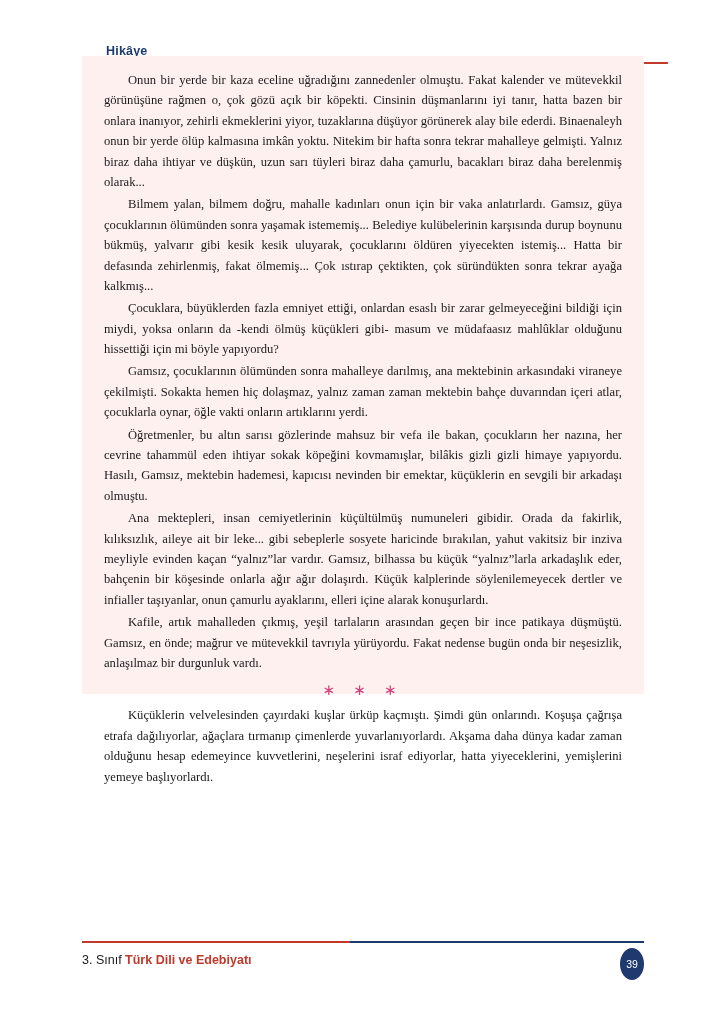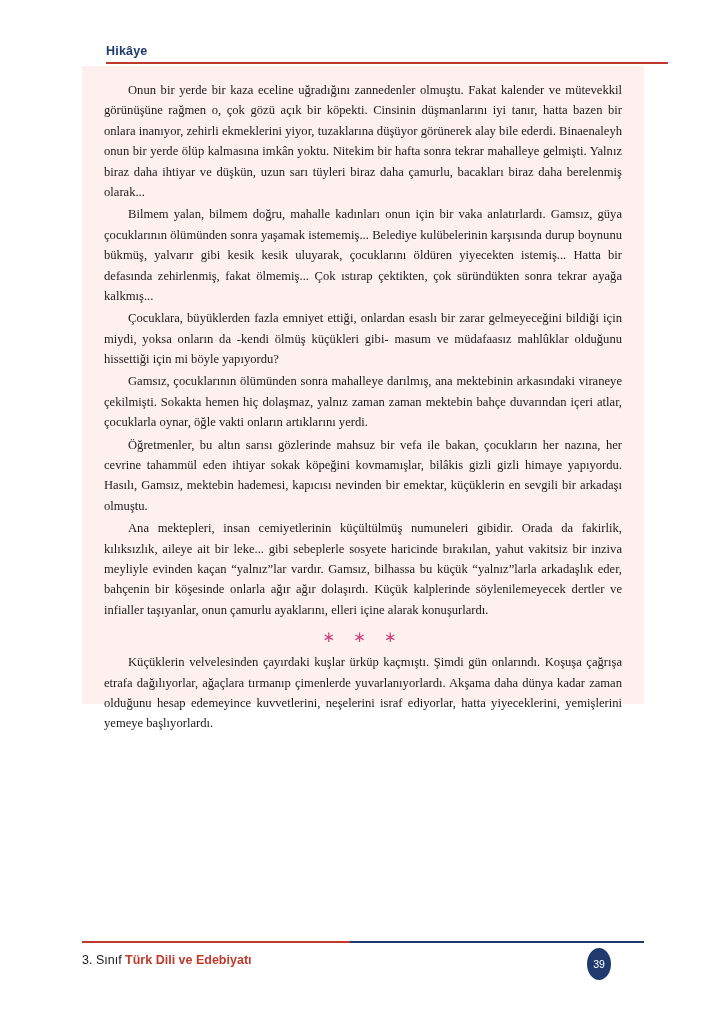--- a/index.html
+++ b/index.html
@@ -37,21 +37,21 @@
   }
   .header-rule {
     height: 1.5px;
     background: #c0392b;
     width: 562px;
   }
   
   .content-panel {
     position: absolute;
     left: 82px;
-    top: 66px;
+    top: 56px;
     width: 562px;
     height: 638px;
     background: #fdf0ef;
   }
   .content-inner {
     padding: 14px 22px 10px 22px;
   }
   p.para {
     margin: 0 0 0 0;
     text-indent: 24px;
@@ -97,21 +97,21 @@
     font-size: 12.5px;
     color: #1a1a1a;
     font-family: "Liberation Sans", sans-serif;
   }
   .footer-text .strong {
     font-weight: bold;
     color: #c0392b;
   }
   .page-badge {
     position: absolute;
-    left: 587px;
+    left: 620px;
     top: 948px;
     width: 24px;
     height: 32px;
     border-radius: 50%;
     background: #1e3a6e;
     color: #ffffff;
     font-size: 10.5px;
     display: flex;
     align-items: center;
     justify-content: center;
@@ -129,20 +129,21 @@
   </div>
 
   <div class="content-panel">
     <div class="content-inner">
       <p class="para">Onun bir yerde bir kaza eceline uğradığını zannedenler olmuştu. Fakat kalender ve mütevekkil görünüşüne rağmen o, çok gözü açık bir köpekti. Cinsinin düşmanlarını iyi tanır, hatta bazen bir onlara inanıyor, zehirli ekmeklerini yiyor, tuzaklarına düşüyor görünerek alay bile ederdi. Binaenaleyh onun bir yerde ölüp kalmasına imkân yoktu. Nitekim bir hafta sonra tekrar mahalleye gelmişti. Yalnız biraz daha ihtiyar ve düşkün, uzun sarı tüyleri biraz daha çamurlu, bacakları biraz daha berelenmiş olarak...</p>
       <p class="para">Bilmem yalan, bilmem doğru, mahalle kadınları onun için bir vaka anlatırlardı. Gamsız, güya çocuklarının ölümünden sonra yaşamak istememiş... Belediye kulübelerinin karşısında durup boynunu bükmüş, yalvarır gibi kesik kesik uluyarak, çocuklarını öldüren yiyecekten istemiş... Hatta bir defasında zehirlenmiş, fakat ölmemiş... Çok ıstırap çektikten, çok süründükten sonra tekrar ayağa kalkmış...</p>
       <p class="para">Çocuklara, büyüklerden fazla emniyet ettiği, onlardan esaslı bir zarar gelmeyeceğini bildiği için miydi, yoksa onların da -kendi ölmüş küçükleri gibi- masum ve müdafaasız mahlûklar olduğunu hissettiği için mi böyle yapıyordu?</p>
       <p class="para">Gamsız, çocuklarının ölümünden sonra mahalleye darılmış, ana mektebinin arkasındaki viraneye çekilmişti. Sokakta hemen hiç dolaşmaz, yalnız zaman zaman mektebin bahçe duvarından içeri atlar, çocuklarla oynar, öğle vakti onların artıklarını yerdi.</p>
       <p class="para">Öğretmenler, bu altın sarısı gözlerinde mahsuz bir vefa ile bakan, çocukların her nazına, her cevrine tahammül eden ihtiyar sokak köpeğini kovmamışlar, bilâkis gizli gizli himaye yapıyordu. Hasılı, Gamsız, mektebin hademesi, kapıcısı nevinden bir emektar, küçüklerin en sevgili bir arkadaşı olmuştu.</p>
       <p class="para">Ana mektepleri, insan cemiyetlerinin küçültülmüş numuneleri gibidir. Orada da fakirlik, kılıksızlık, aileye ait bir leke... gibi sebeplerle sosyete haricinde bırakılan, yahut vakitsiz bir inziva meyliyle evinden kaçan “yalnız”lar vardır. Gamsız, bilhassa bu küçük “yalnız”larla arkadaşlık eder, bahçenin bir köşesinde onlarla ağır ağır dolaşırdı. Küçük kalplerinde söylenilemeyecek dertler ve infialler taşıyanlar, onun çamurlu ayaklarını, elleri içine alarak konuşurlardı.</p>
+      <p class="para">Kafile, artık mahalleden çıkmış, yeşil tarlaların arasından geçen bir ince patikaya düşmüştü. Gamsız, en önde; mağrur ve mütevekkil tavrıyla yürüyordu. Fakat nedense bugün onda bir neşesizlik, anlaşılmaz bir durgunluk vardı.</p>
       <div class="stars">∗  ∗  ∗</div>
       <p class="para">Küçüklerin velvelesinden çayırdaki kuşlar ürküp kaçmıştı. Şimdi gün onlarındı. Koşuşa çağrışa etrafa dağılıyorlar, ağaçlara tırmanıp çimenlerde yuvarlanıyorlardı. Akşama daha dünya kadar zaman olduğunu hesap edemeyince kuvvetlerini, neşelerini israf ediyorlar, hatta yiyeceklerini, yemişlerini yemeye başlıyorlardı.</p>
     </div>
   </div>
 
   <div class="footer-rule-wrap">
     <div class="footer-rule-red"></div>
     <div class="footer-rule-blue"></div>
   </div>
 

